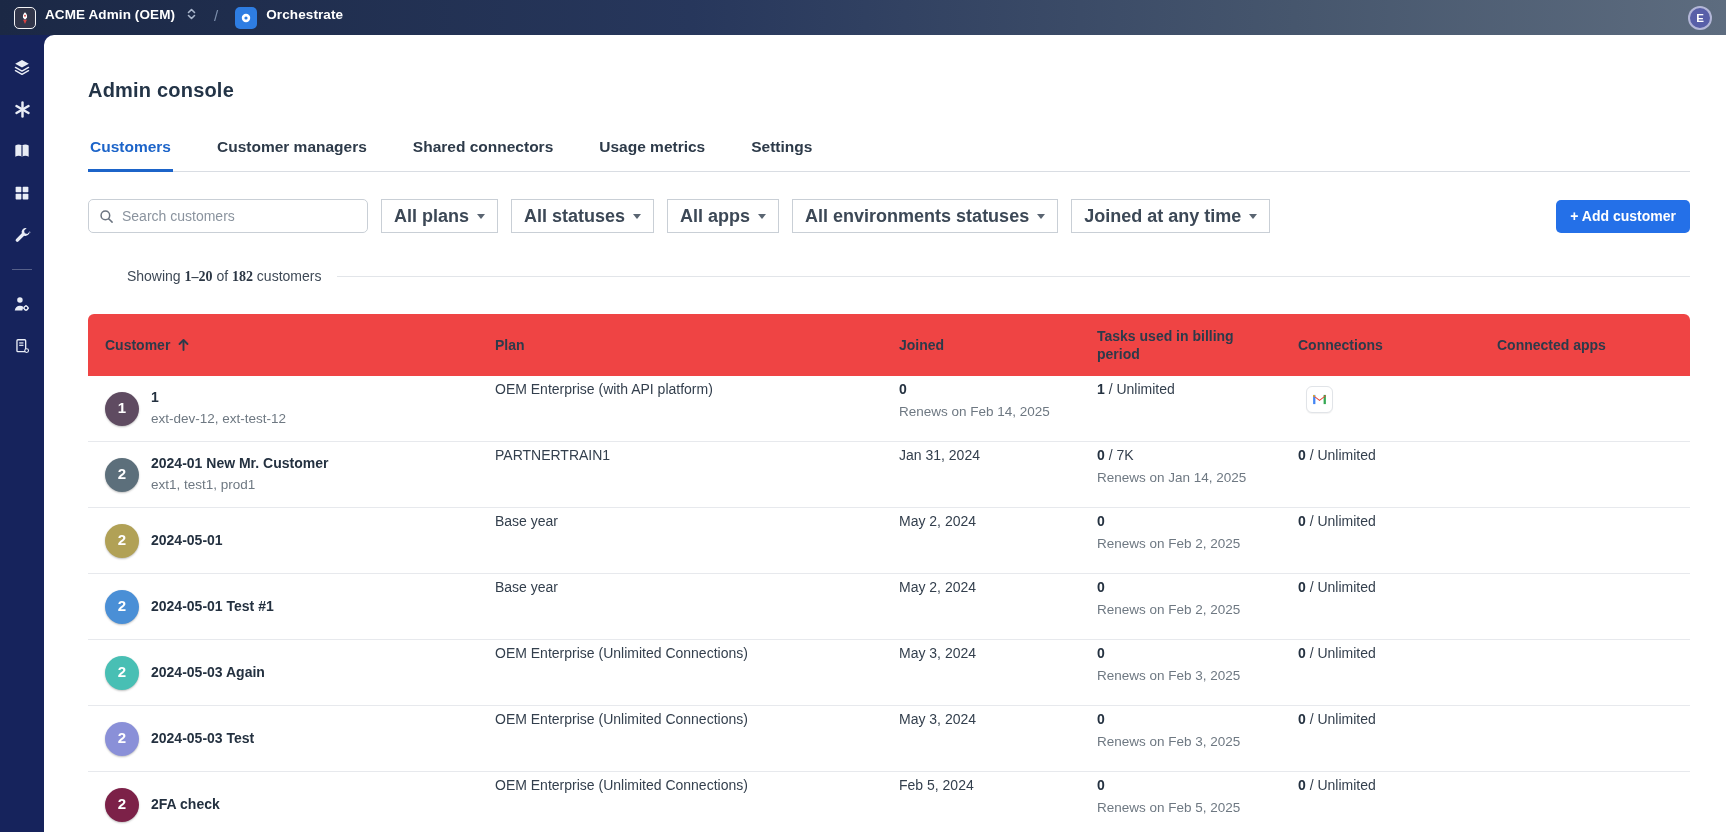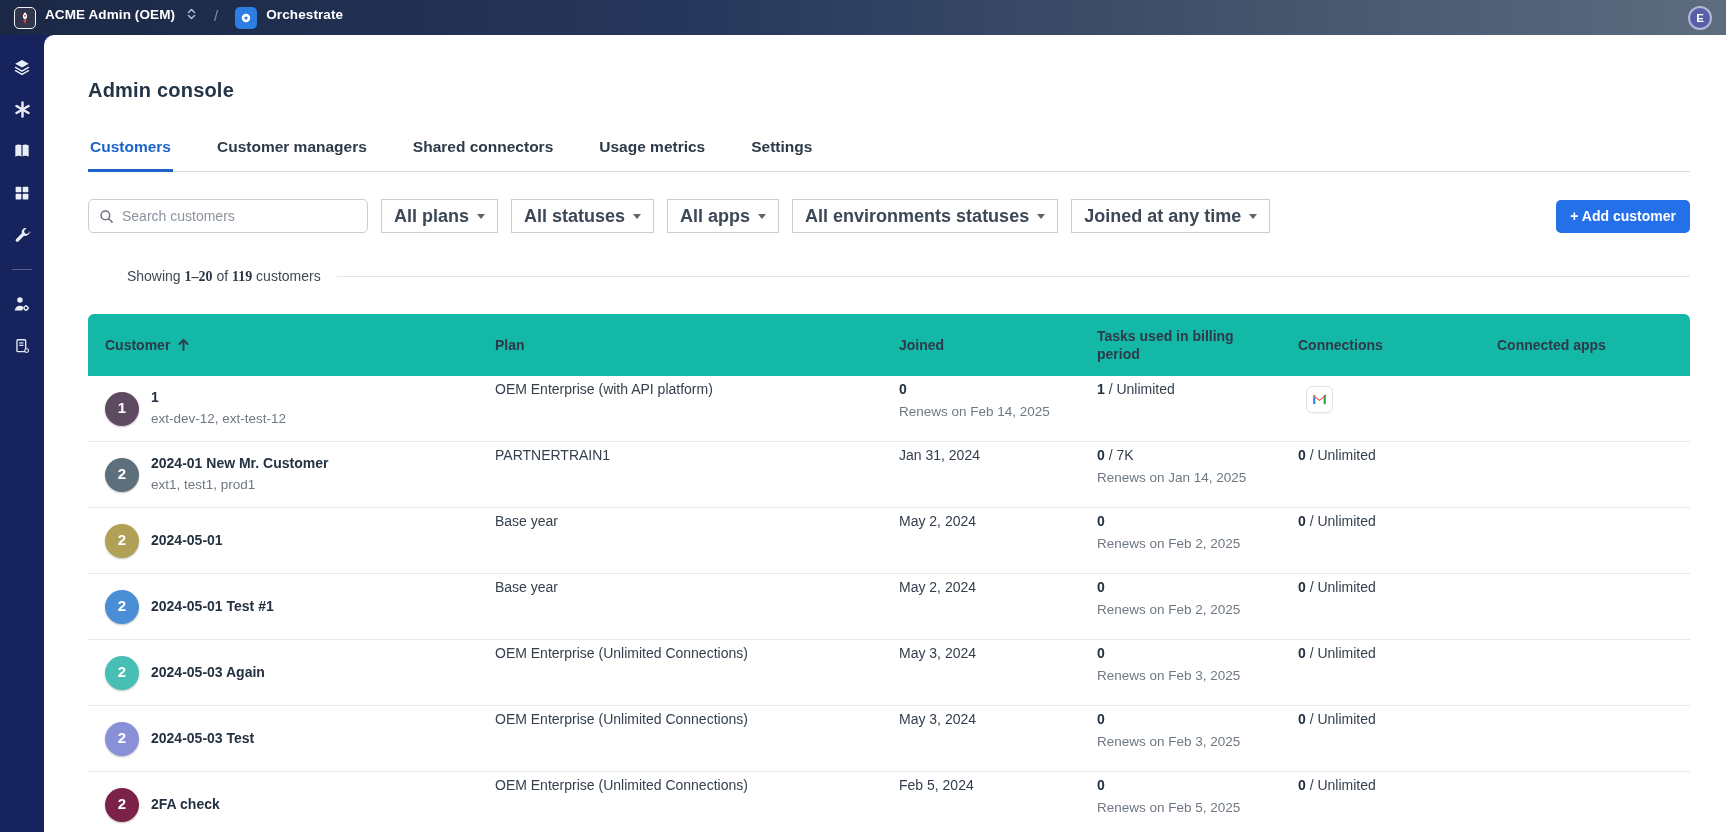--- a/index.html
+++ b/index.html
@@ -59,21 +59,21 @@
 
   
   .summary { display:flex; align-items:center; margin-top:19px; }
   .summary-text { font-size:14px; color:#3e4956; white-space:pre; }
   .summary-text b { color:#2b3644;font-family:Liberation Serif, serif; }
   .summary-rule { flex:1; height:1px; background:#e2e5e9; margin-left:16px; }
 
   
   .table { margin-top:13px; position:relative; }
   .thead { display:grid; grid-template-columns:407px 404px 198px 201px 199px 1fr;
-    background:#14b8a6; border-radius:6px 6px 0 0; min-height:62px; align-items:center;
+    background:#ef4444; border-radius:6px 6px 0 0; min-height:62px; align-items:center;
     font-size:14px; font-weight:700; color:#2d3a4a; }
   .thead .th:first-child { padding-left:17px; display:flex; align-items:center; gap:7px; }
   .th-wrap { max-width:150px; line-height:1.3; }
   .row { display:grid; grid-template-columns:407px 404px 198px 201px 199px 1fr;
     min-height:66px; border-bottom:1px solid #e7e9ed; background:#fff; }
   .cell { padding-top:4px; font-size:14px; color:#333f4d; line-height:1.35; }
   .cust-cell { display:flex; align-items:center; padding-left:17px; gap:12px; padding-top:0; }
   .avatar { width:34px; height:34px; min-width:34px; border-radius:50%; color:#fff;
     font-size:15px; font-weight:700; display:flex; align-items:center; justify-content:center;
     box-shadow:0 1px 2px rgba(0,0,0,.25); }
@@ -219,21 +219,21 @@
         </div>
         <div class="dropdown">
           <span>Joined at any time</span>
           <span class="caret"></span>
         </div>
         <button class="add-btn">+ Add customer</button>
       </div>
 
       <div class="summary">
         <span class="summary-text">
-          <span>Showing </span><b>1–20</b><span> of </span><b>119</b><span> customers</span>
+          <span>Showing </span><b>1–20</b><span> of </span><b>182</b><span> customers</span>
         </span>
         <span class="summary-rule"></span>
       </div>
 
       <div class="table">
         <div class="thead">
           <div class="th">
             <span>Customer</span>
             <svg width="13" height="14" viewBox="0 0 13 14">
               <line x1="6.5" y1="2.5" x2="6.5" y2="12" stroke="#2d3a4a" stroke-width="1.9" stroke-linecap="round"></line>

